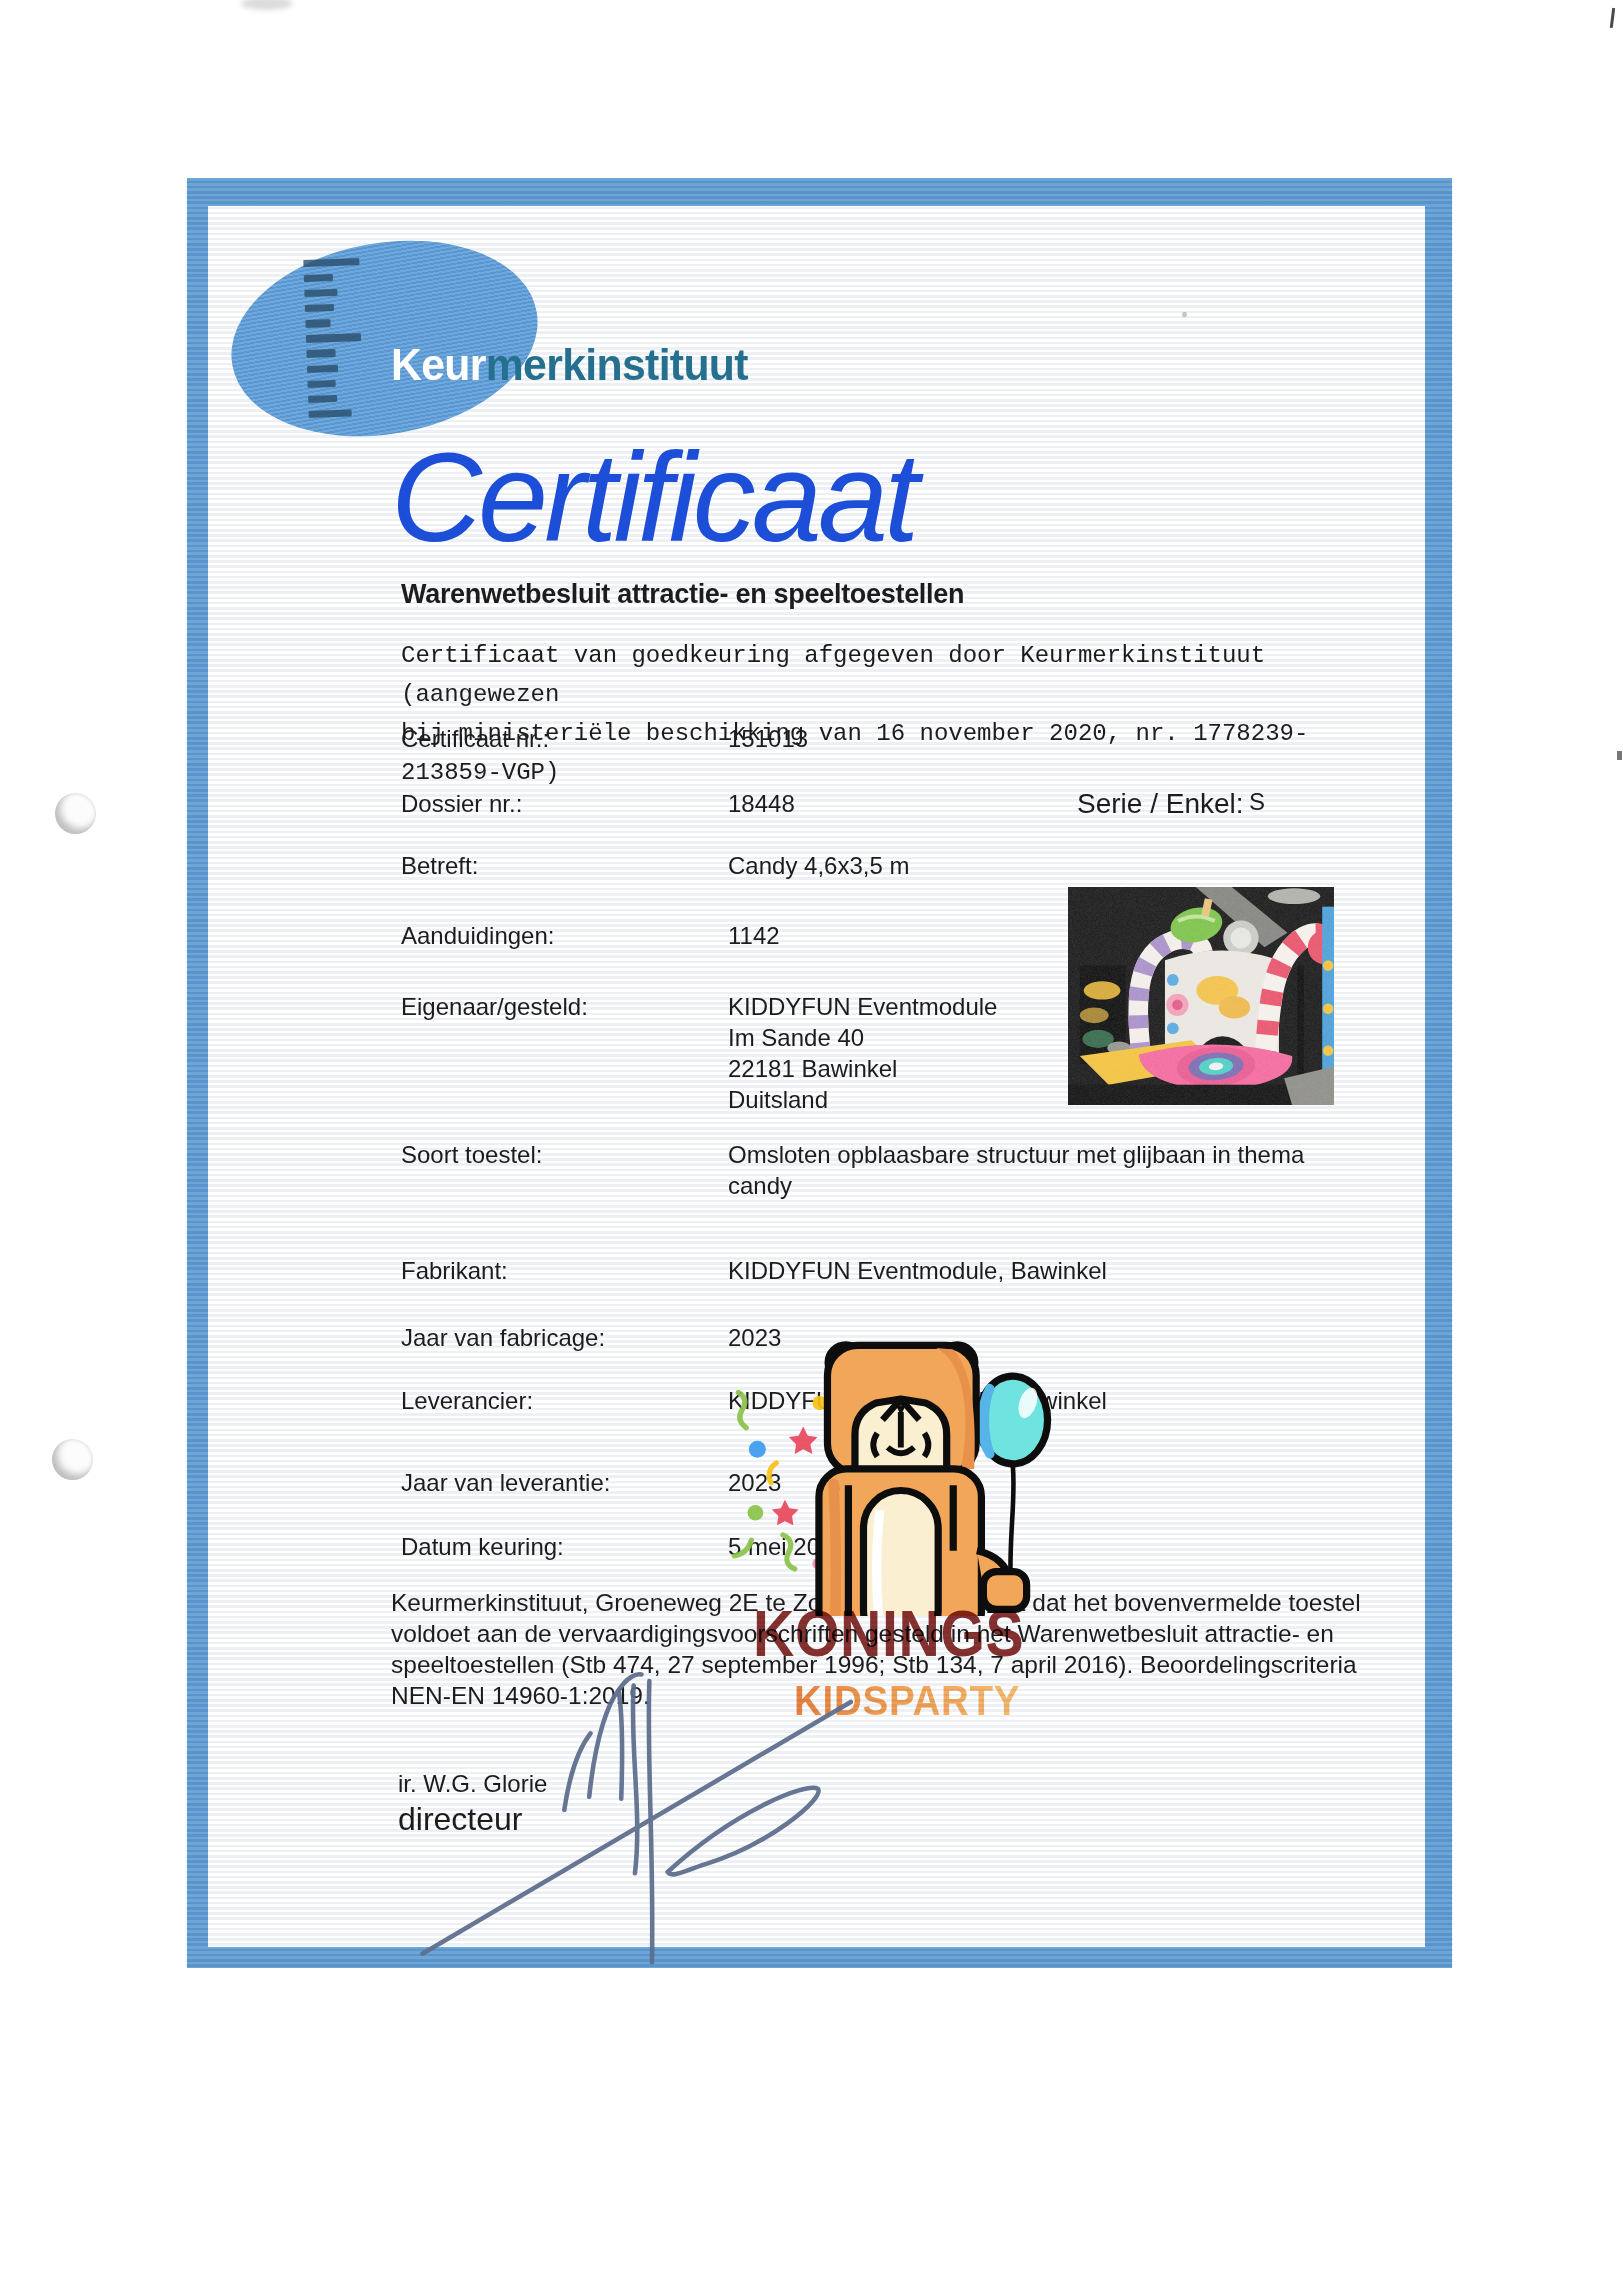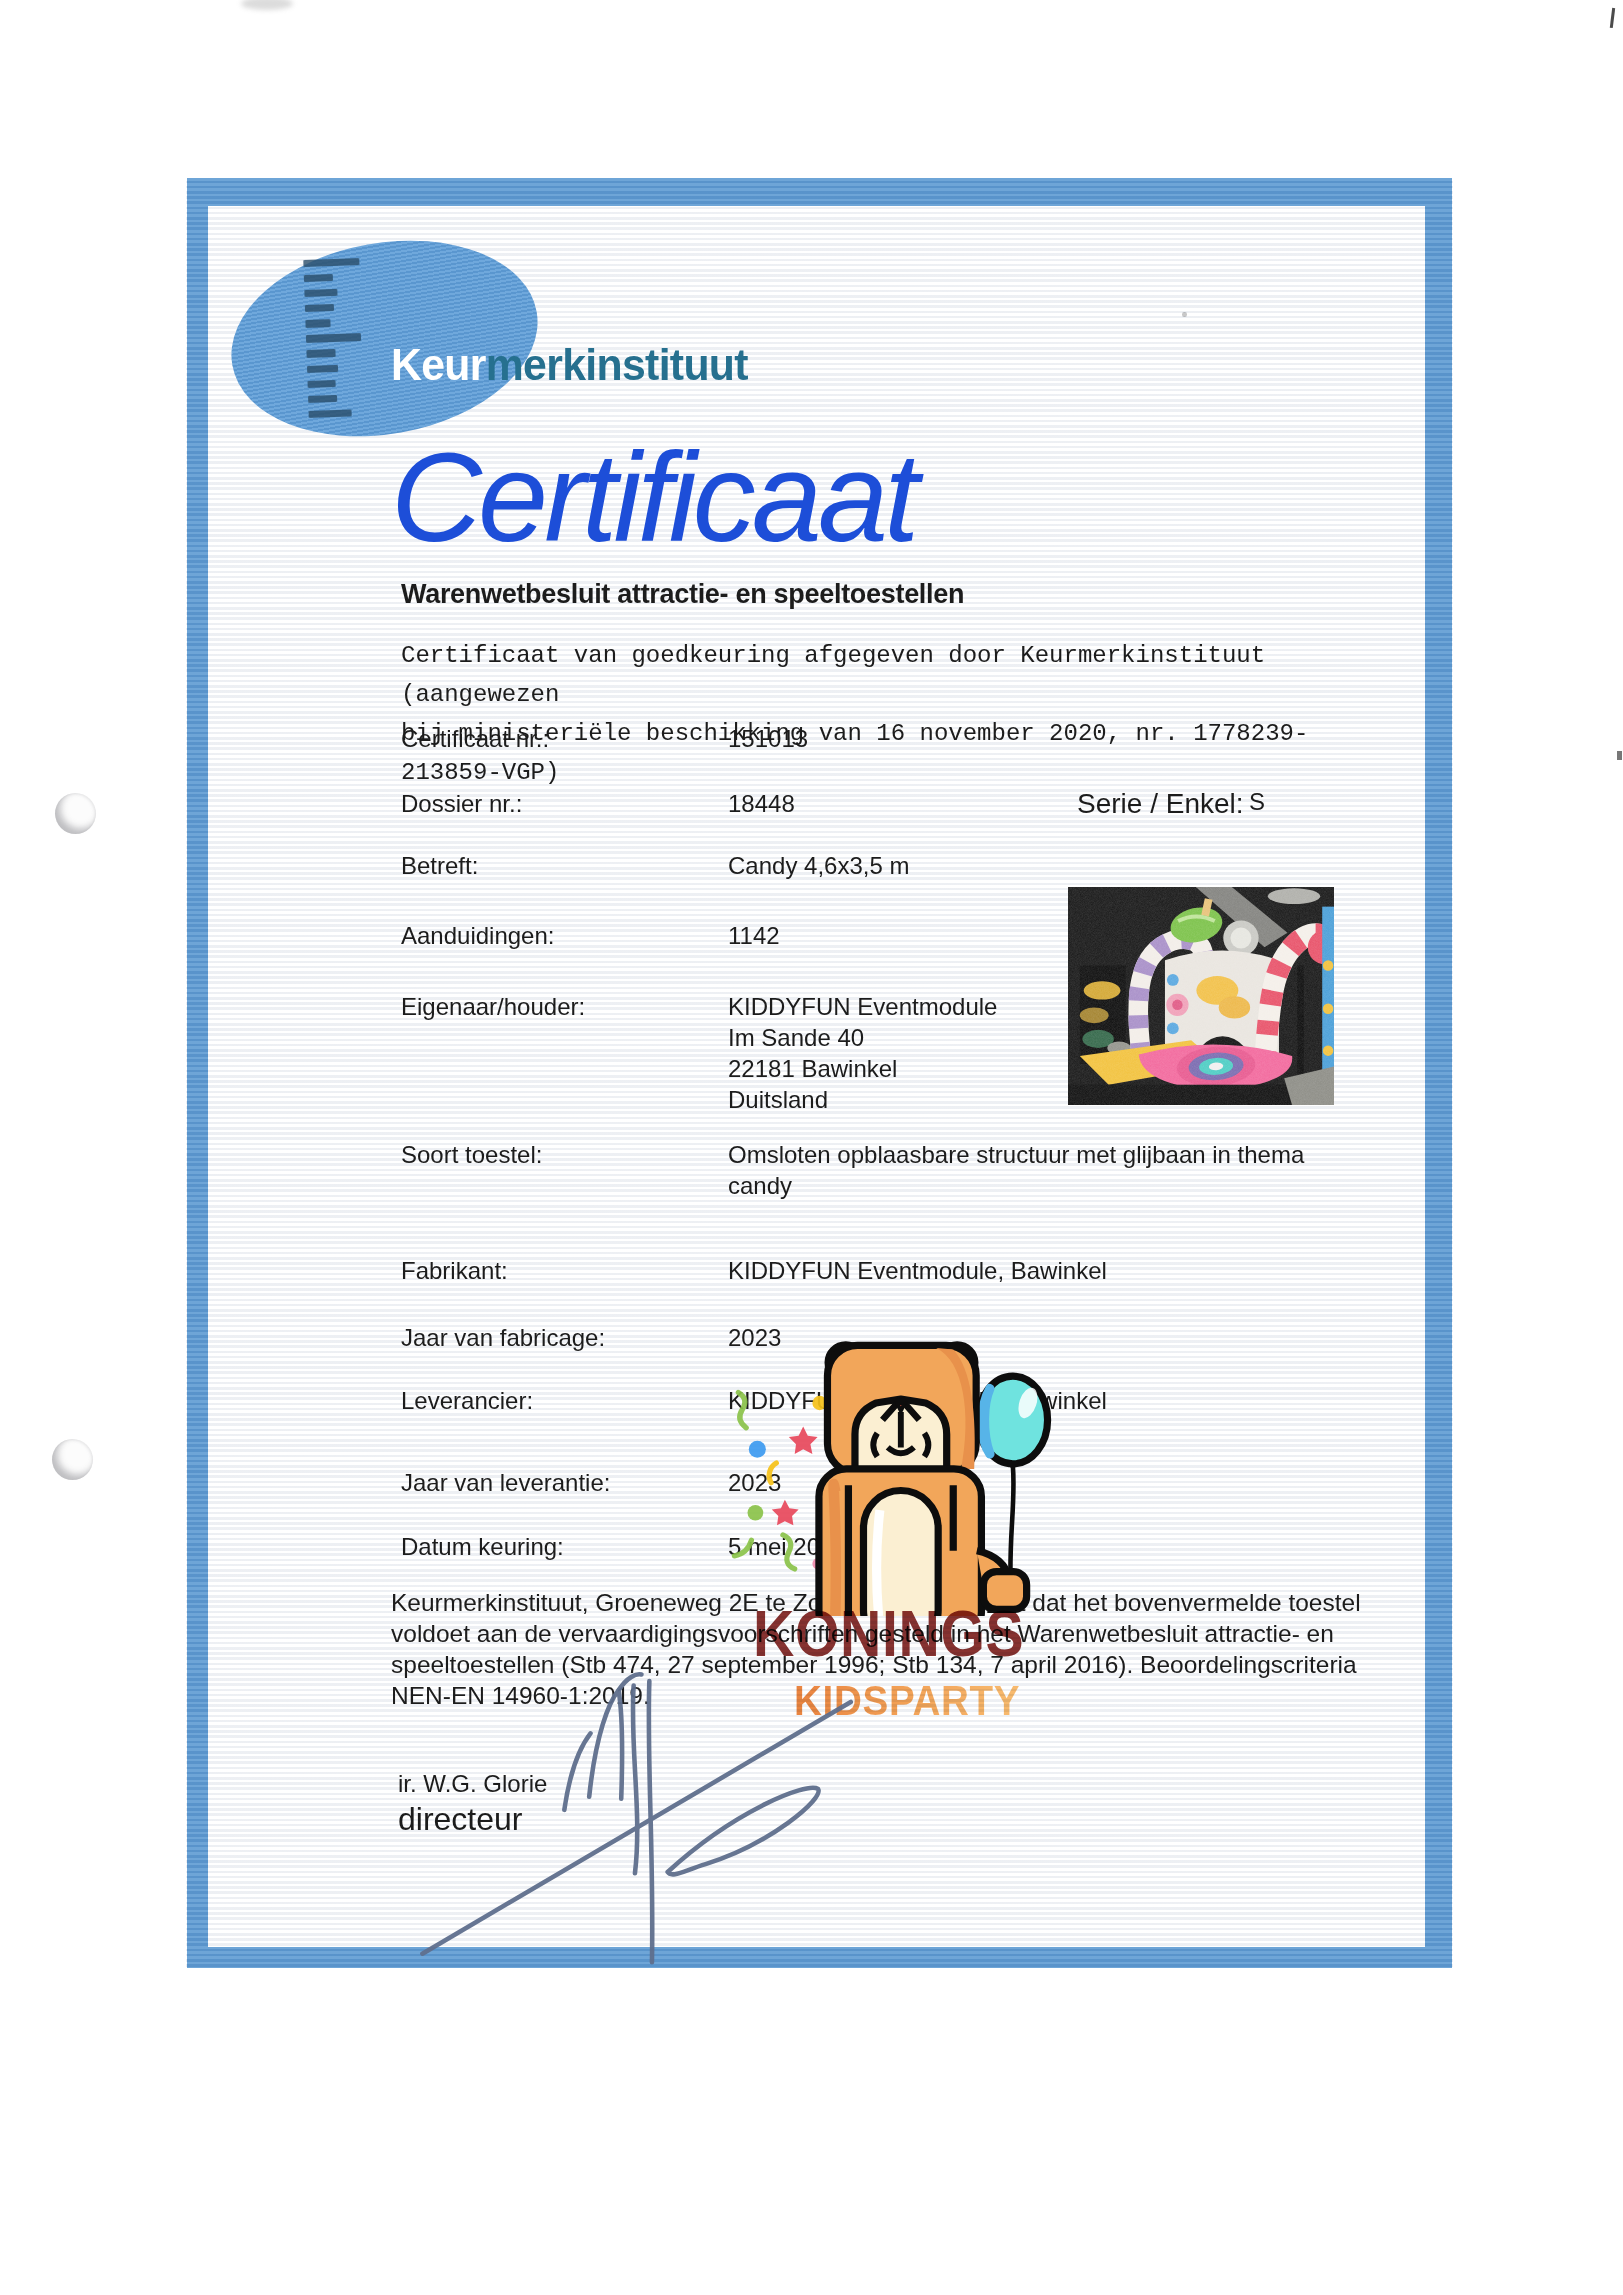--- a/index.html
+++ b/index.html
@@ -134,21 +134,21 @@
   <div class="extra-val">S</div>
   <div class="row r2">
     <span class="lbl">Betreft:</span>
     <span class="val">Candy 4,6x3,5 m</span>
   </div>
   <div class="row r3">
     <span class="lbl">Aanduidingen:</span>
     <span class="val">1142</span>
   </div>
   <div class="row r4">
-    <span class="lbl">Eigenaar/houder:</span>
+    <span class="lbl">Eigenaar/gesteld:</span>
     <span class="val">KIDDYFUN Eventmodule
 Im Sande 40
 22181 Bawinkel
 Duitsland</span>
   </div>
   <div class="row r5">
     <span class="lbl">Soort toestel:</span>
     <span class="val">Omsloten opblaasbare structuur met glijbaan in thema
 candy</span>
   </div>

